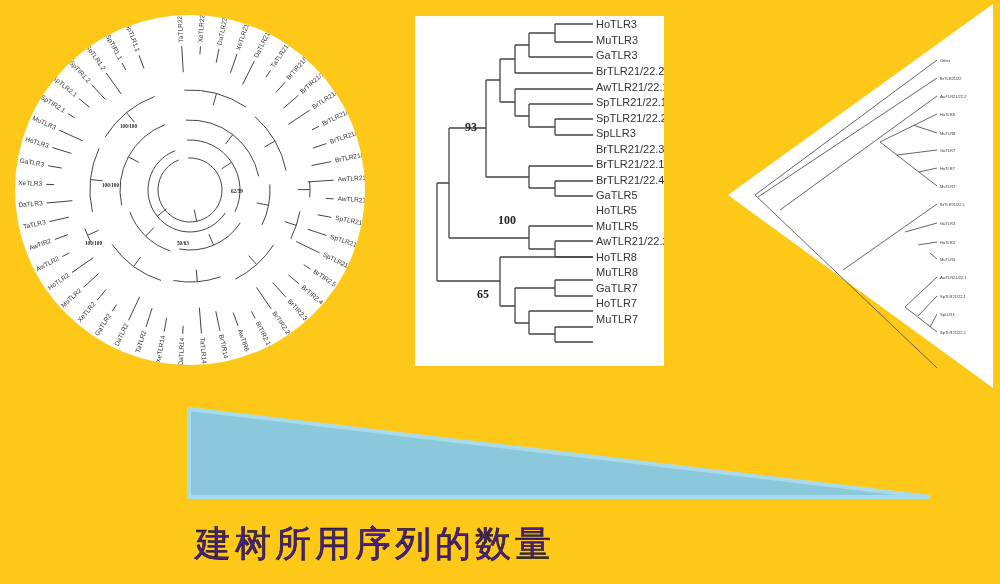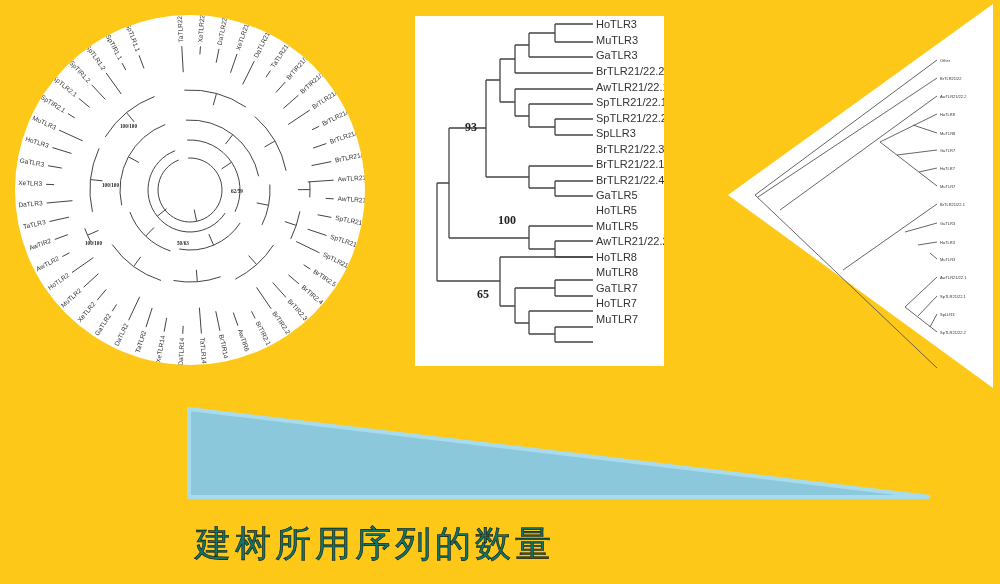--- a/index.html
+++ b/index.html
@@ -15,21 +15,21 @@
     }
     #rect-panel {
       left: 415px; top: 16px; width: 249px; height: 350px;
       background: #ffffff;
     }
     #tri-panel { left: 725px; top: 0; width: 275px; height: 400px; }
     #gradient-wedge { left: 185px; top: 405px; width: 750px; height: 96px; }
     #caption {
       position: absolute; left: 195px; top: 520px;
       font-family: Liberation Mono, monospace;
-      font-size: 36px; letter-spacing: 4px; color: #0f766e;
+      font-size: 36px; letter-spacing: 4px; color: #4c1d95;
       -webkit-text-stroke: 0.6px #111;
     }
     svg text { font-family: "Liberation Sans", sans-serif; }
     .lbl { font-size: 11px; fill: #333; }
     .boot { font-family: "Liberation Serif", serif; font-weight: bold; font-size: 12px; fill: #222; }
     .tiny { font-size: 4px; fill: #333; }
     .tinyb { font-family: "Liberation Serif", serif; font-size: 5.2px; font-weight: bold; fill: #222; }
   </style>
 </head>
 <body>

